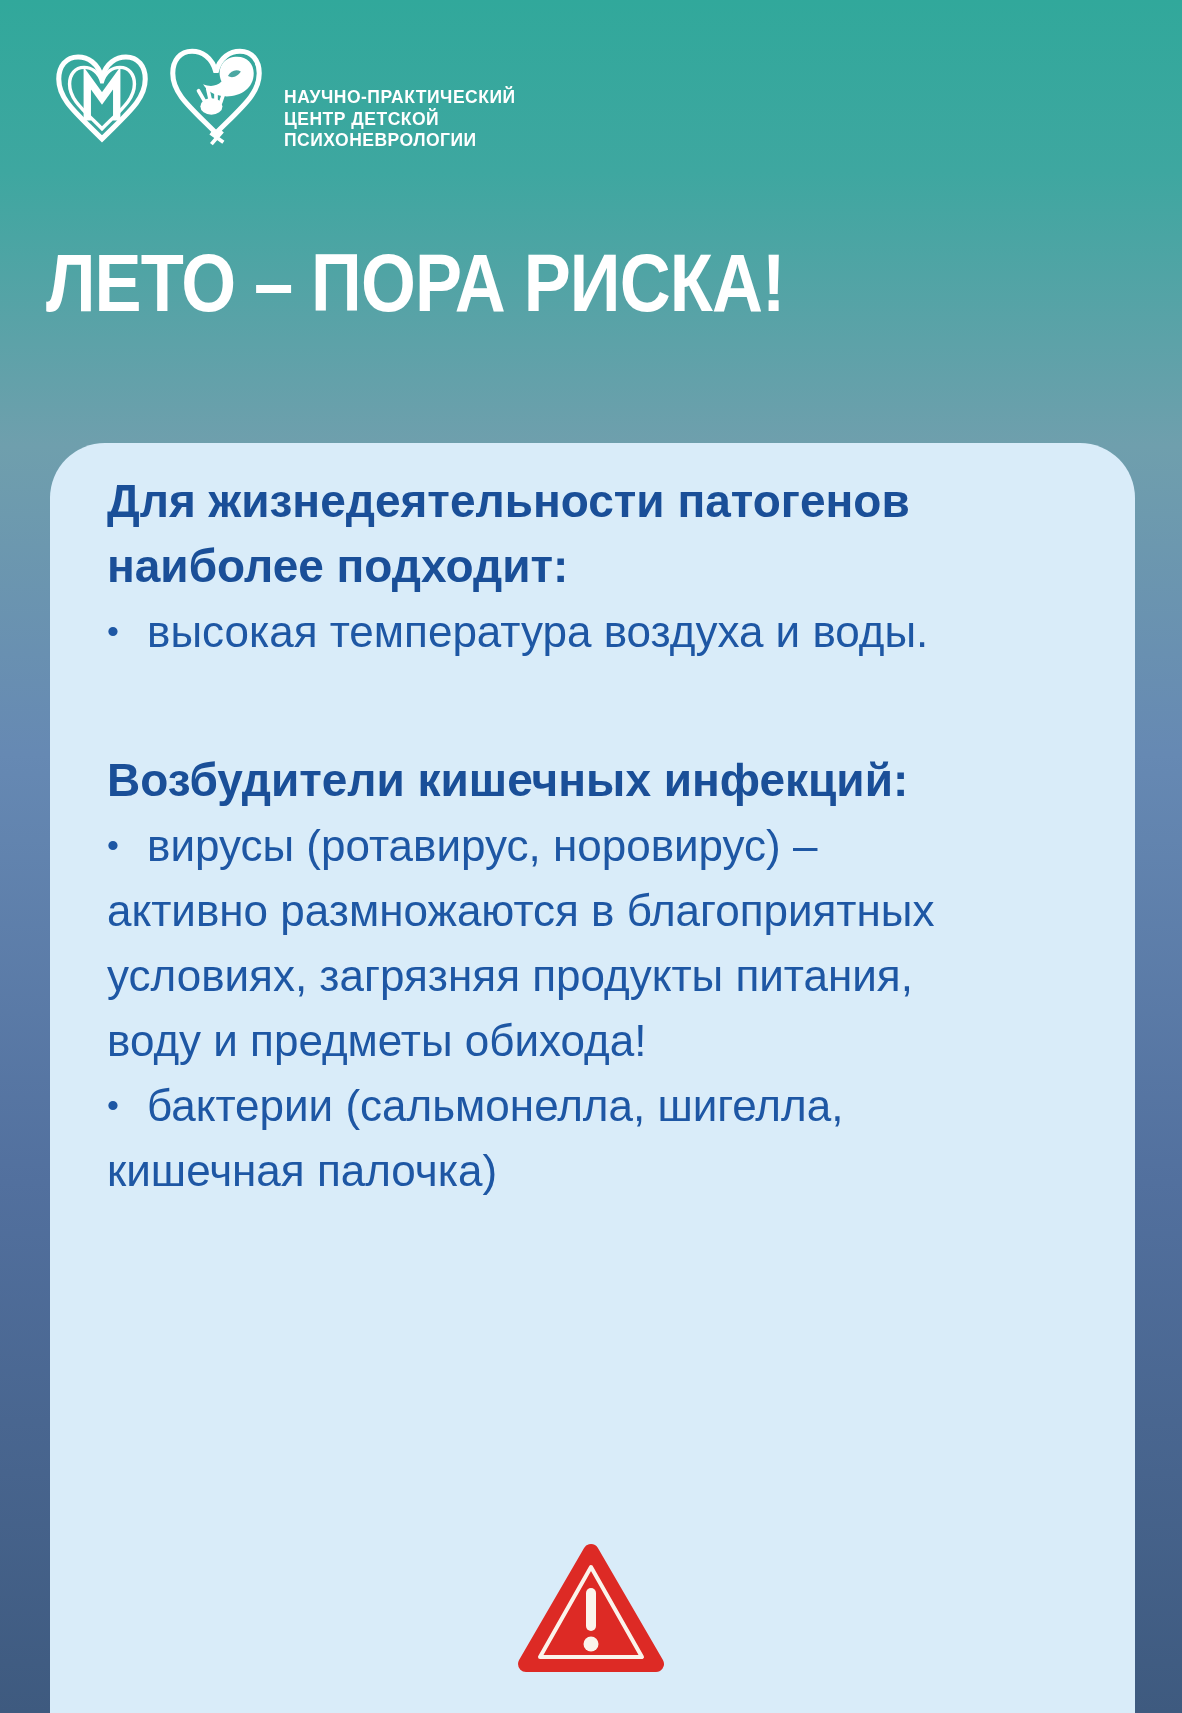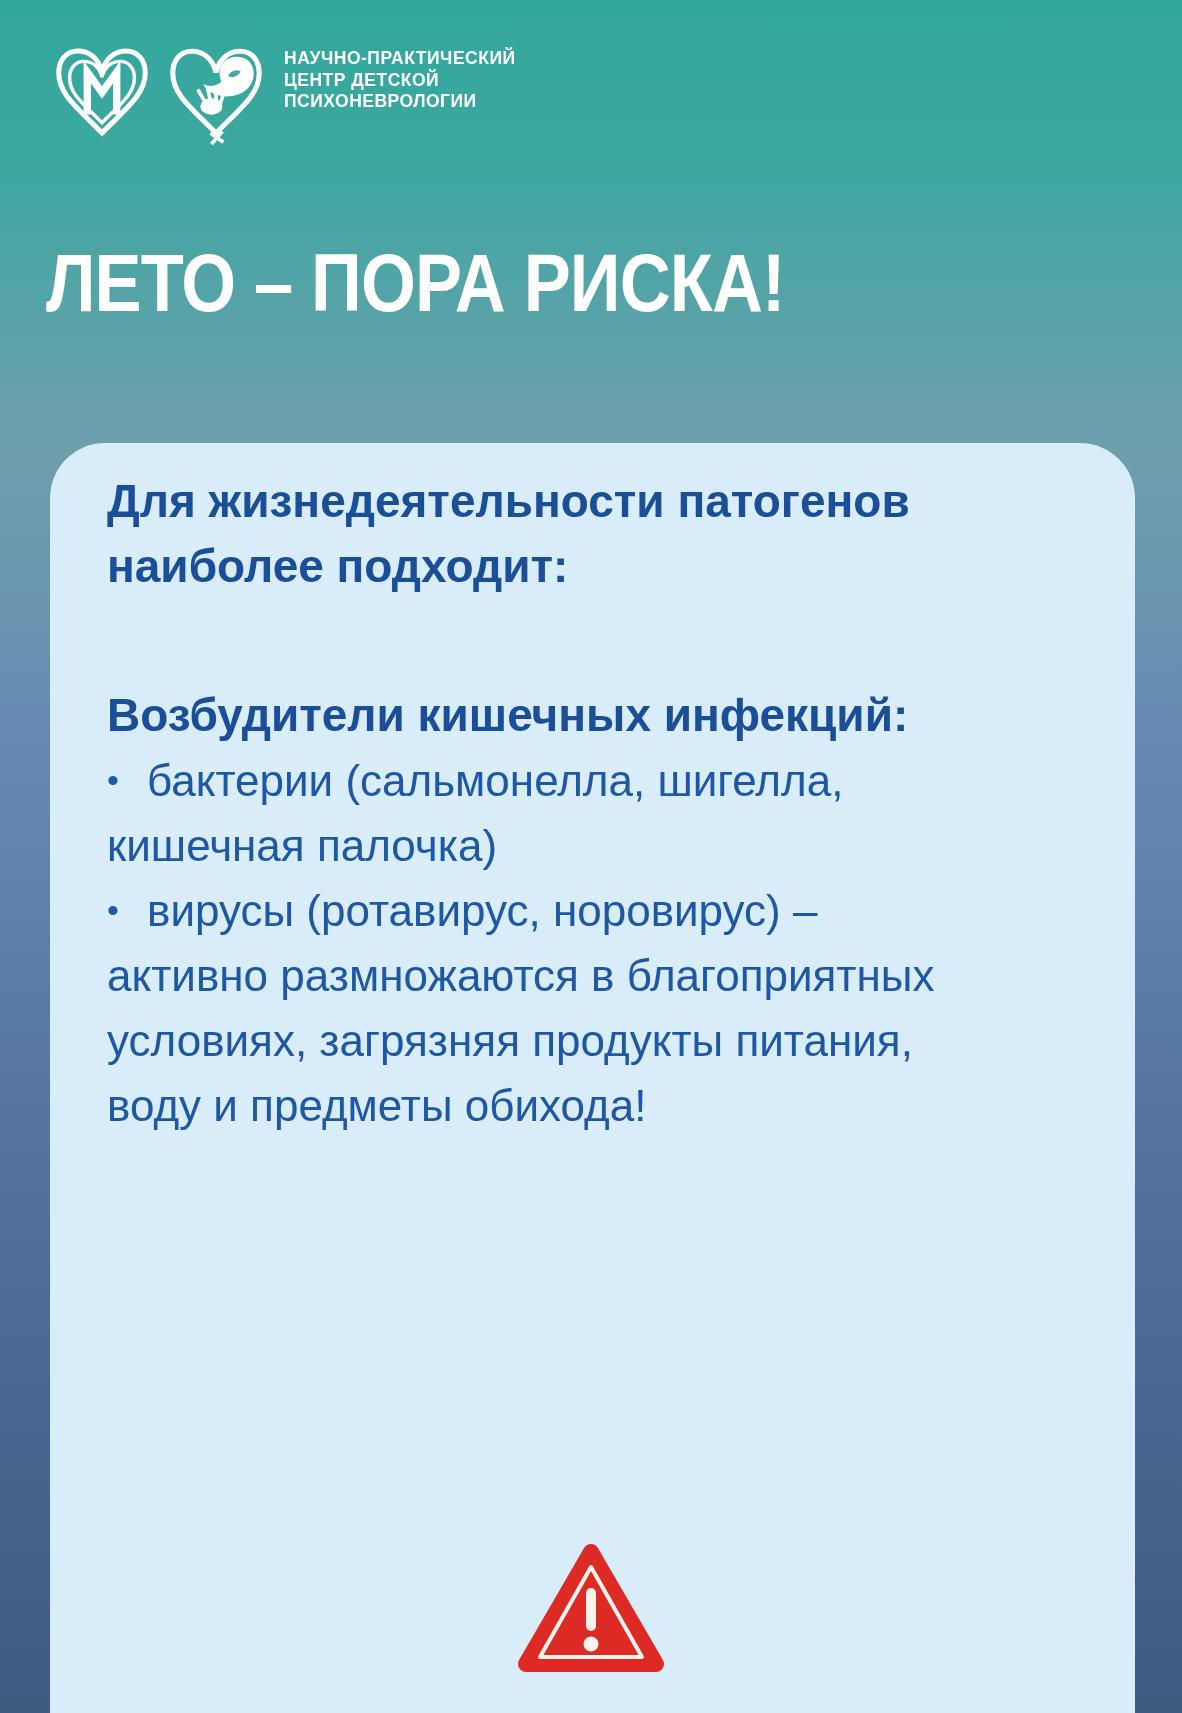--- a/index.html
+++ b/index.html
@@ -13,21 +13,21 @@
     width: 1182px; height: 1713px;
     overflow: hidden;
     background: linear-gradient(180deg,
       #31a89b 0%, #3ea7a0 10%, #6f9fad 26%,
       #6689b3 44%, #52709e 69%, #3e5a7f 100%);
   }
 
   
   .logo {
     position: absolute; left: 56px; top: 48px;
-    display: flex; align-items: flex-start; gap: 22px;
+    display: flex; align-items: flex-end; gap: 22px;
   }
   .logo svg { display: block; }
   .org-name {
     color: #ffffff; font-weight: bold;
     font-size: 17.5px; line-height: 1.24;
     letter-spacing: 0.5px; text-transform: uppercase;
     white-space: pre-line;
   }
 
   
@@ -98,32 +98,35 @@
 ЦЕНТР ДЕТСКОЙ
 ПСИХОНЕВРОЛОГИИ</div>
   </div>
 
   <h1 class="title">ЛЕТО – ПОРА РИСКА!</h1>
 
   <section class="card">
     <div class="h">Для жизнедеятельности патогенов
 наиболее подходит:</div>
 
+    <div class="bullet">
+      <span class="mk">•</span><span class="bt">высокая температура воздуха и воды.</span>
+    </div>
 
     <div class="h gap">Возбудители кишечных инфекций:</div>
 
-    <div class="bullet">
-      <span class="mk">•</span><span class="bt">бактерии (сальмонелла, шигелла,
-кишечная палочка)</span>
-    </div>
     <div class="bullet">
       <span class="mk">•</span><span class="bt">вирусы (ротавирус, норовирус) –
 активно размножаются в благоприятных
 условиях, загрязняя продукты питания,
 воду и предметы обихода!</span>
+    </div>
+    <div class="bullet">
+      <span class="mk">•</span><span class="bt">бактерии (сальмонелла, шигелла,
+кишечная палочка)</span>
     </div>
   </section>
 
   <div class="warning">
     <svg width="150" height="138" viewBox="0 0 150 138">
       <path d="M75 12 L140 124 L10 124 Z" fill="#dd2a25" stroke="#dd2a25" stroke-width="16" stroke-linejoin="round"></path>
       <path d="M75 27 L126 117 L24 117 Z" fill="none" stroke="#fbf4ec" stroke-width="4" stroke-linejoin="round"></path>
       <rect x="70" y="48" width="10" height="43" rx="5" fill="#fbf4ec"></rect>
       <circle cx="75" cy="104" r="7.5" fill="#fbf4ec"></circle>
     </svg>

